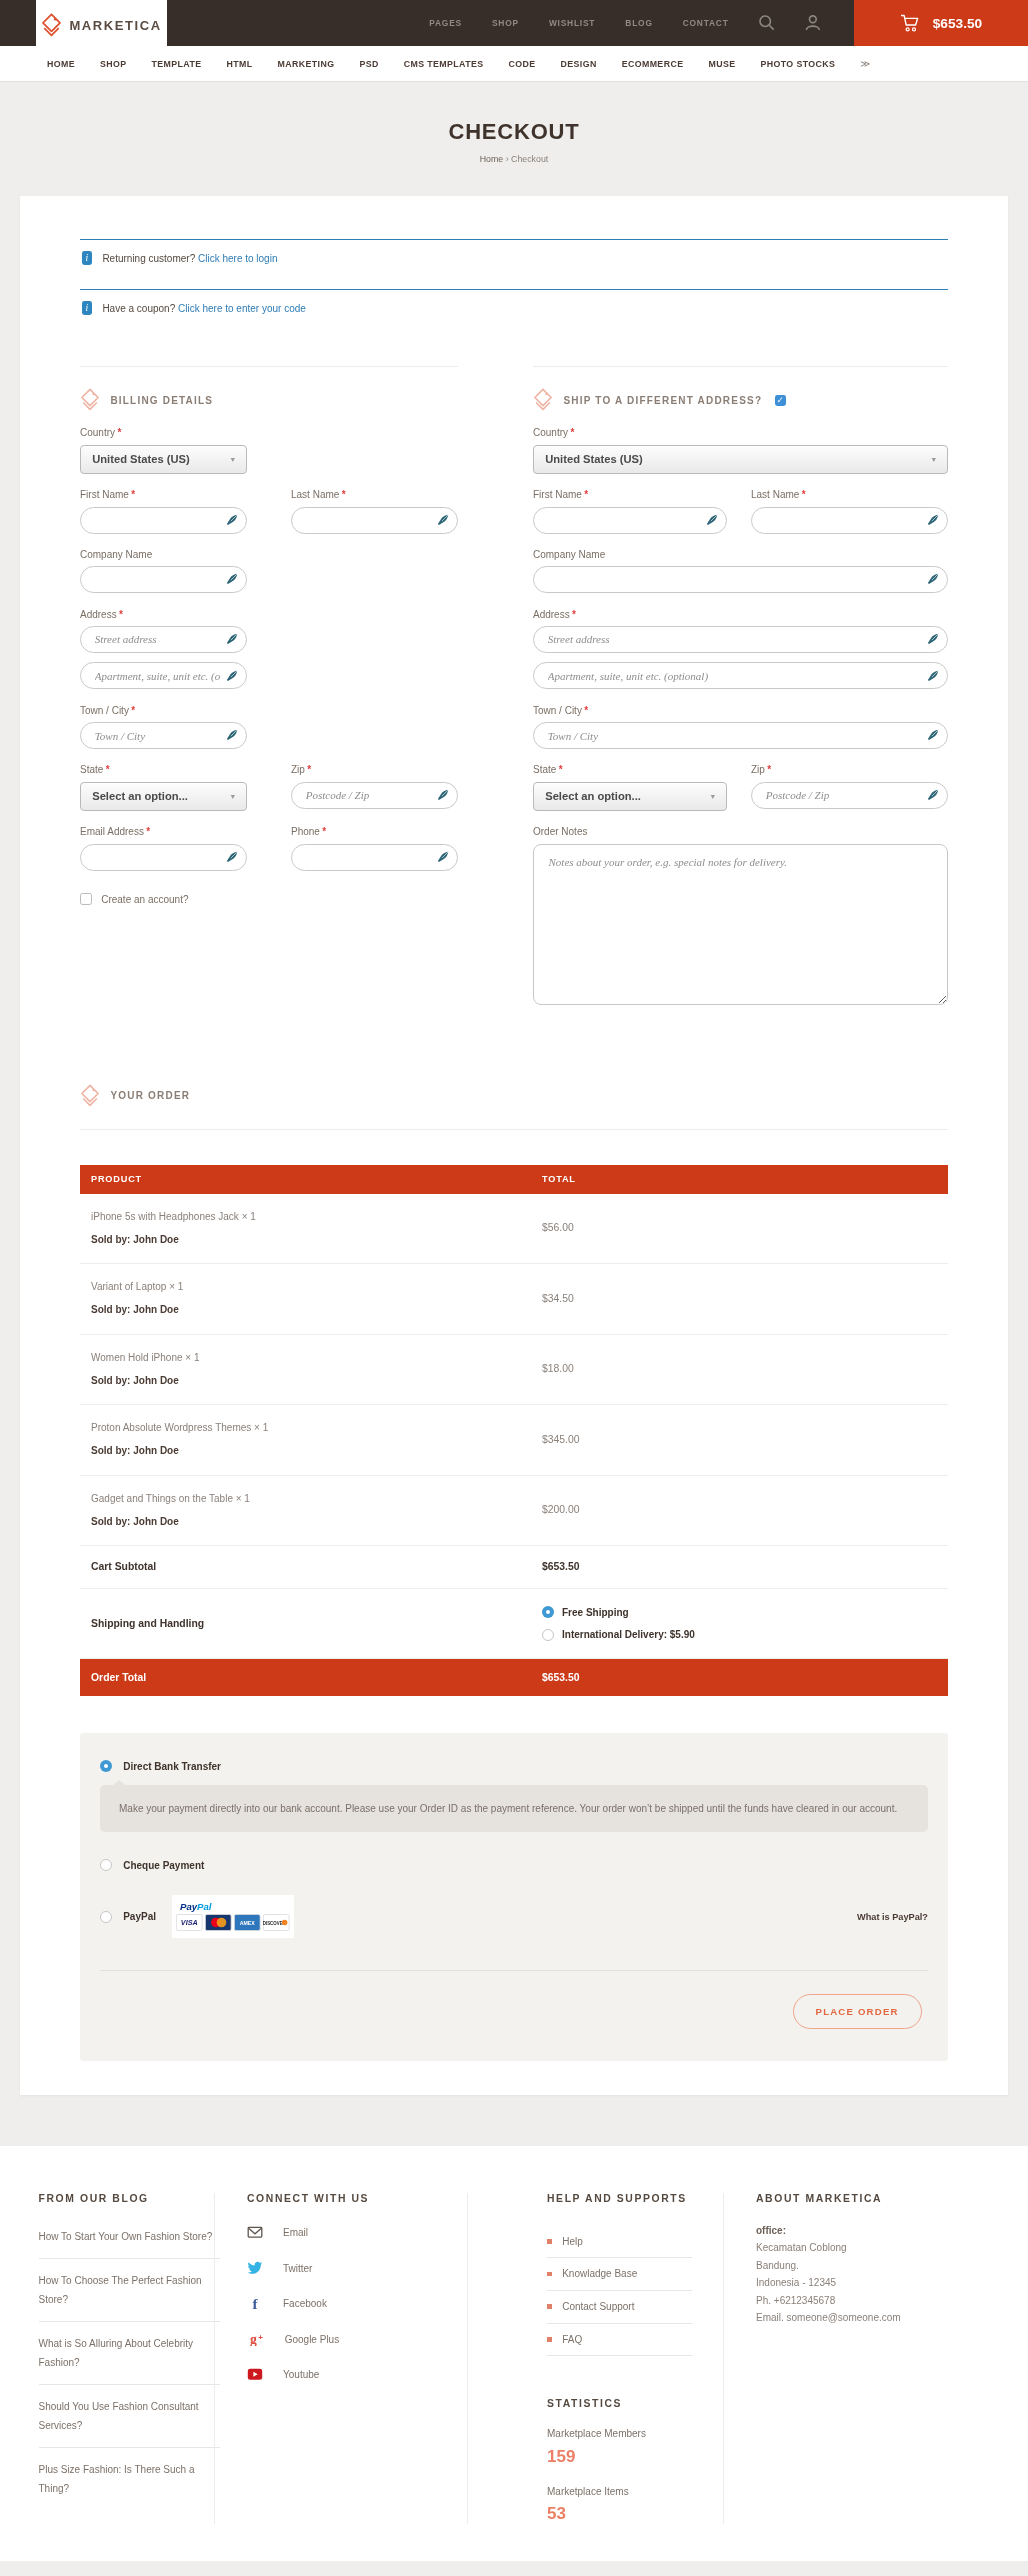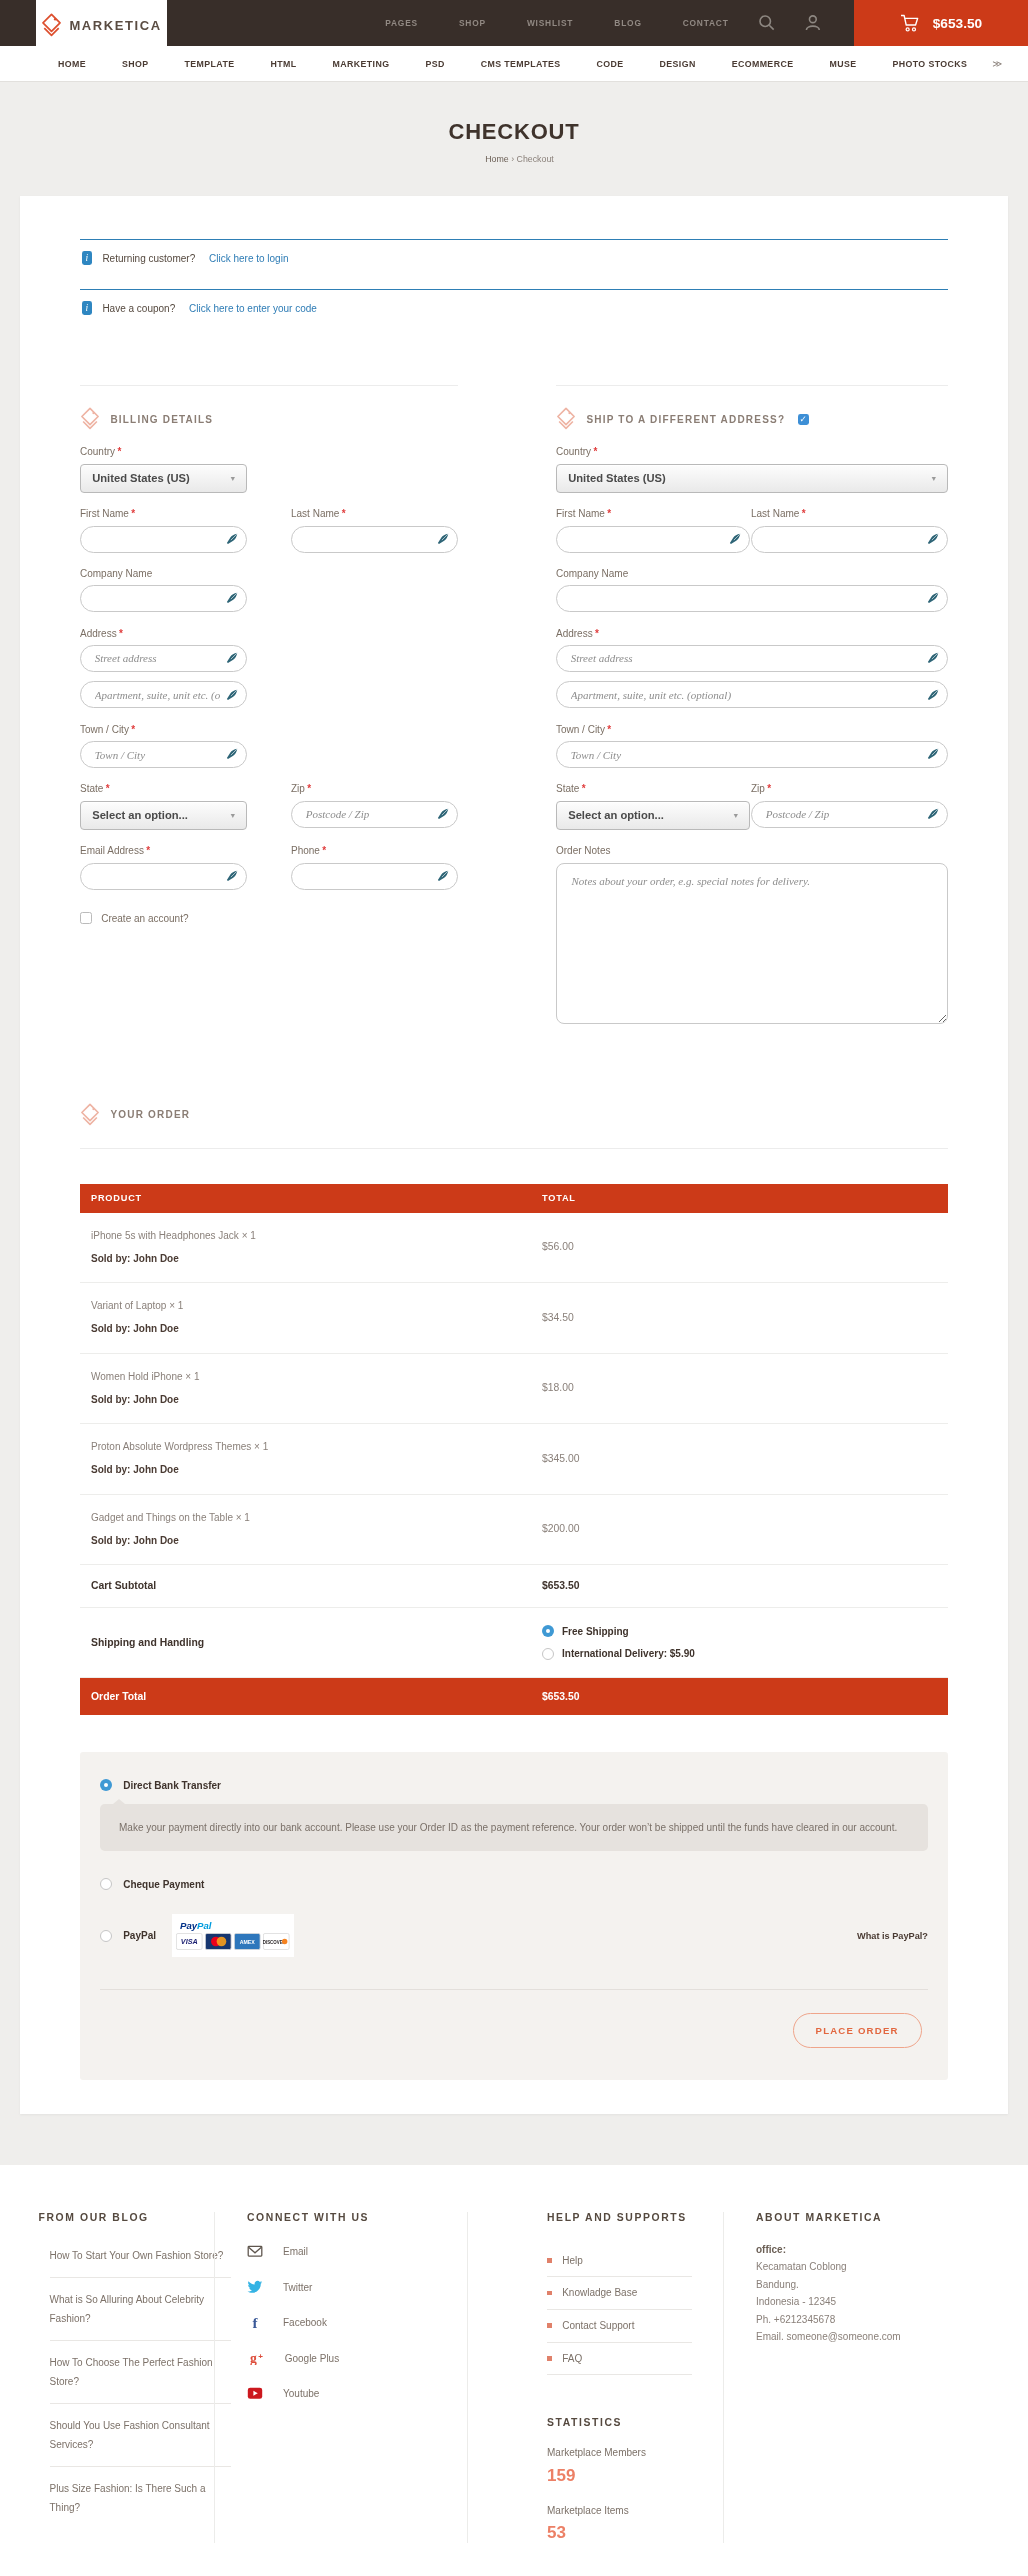--- a/index.html
+++ b/index.html
@@ -1,17 +1,17 @@
 <!DOCTYPE html>
 <html style="font-size:13px"><head>
 <meta charset="utf-8">
 <style>
   html,body{margin:0;padding:0;}
   body{width:1028px;background:#efeeec;font-family:"Liberation Sans",sans-serif;color:#4a3b33;}
-  a{text-decoration:none;margin-left:11px;}
+  a{text-decoration:none;}
 
   
   .header{position:relative;height:46px;background:#382e29;display:flex;align-items:center;padding-right:0;}
   .logo-box{position:absolute;left:36px;top:0;width:131px;height:50px;background:#fff;display:flex;align-items:center;justify-content:center;gap:7.2px;z-index:5;cursor:pointer;}
   .logo-text{font-size:13px;font-weight:bold;letter-spacing:1.6px;color:#5a4c42;}
   .tag-ico{color:#dd4f2e;}
   .top-nav{margin-left:auto;display:flex;gap:30px;align-items:center;}
   .top-nav a{color:#918983;font-size:8.4px;font-weight:bold;letter-spacing:0.8px;}
   .hicon{margin-left:29px;display:flex;align-items:center;cursor:pointer;}
   .cart{margin-left:32px;width:174px;height:46px;background:#cc3a18;color:#fff;display:flex;align-items:center;justify-content:center;gap:12px;font-weight:bold;font-size:13.7px;cursor:pointer;}
@@ -29,21 +29,21 @@
 
   
   .card{width:868px;margin:0 auto;background:#fff;padding:43px 60px 34px;box-shadow:0 0.8px 2.4px rgba(0,0,0,.05);}
 
   .notice{border-top:1.6px solid #2e7fb5;padding:11.2px 1.6px 14.5px;display:flex;align-items:flex-start;gap:10.4px;margin-bottom:9.6px;}
   .i-badge{width:10.4px;height:13.7px;background:#2e86c1;color:#fff;border-radius:2.4px;font-family:"Liberation Serif",serif;font-style:italic;font-size:9.6px;display:flex;align-items:center;justify-content:center;flex:0 0 10.4px;}
   .notice-text{font-size:10px;color:#55493f;padding-top:1.6px;}
   .notice-text a{color:#2e7cb5;}
 
   
-  .cols{display:flex;gap:98px;margin-top:56px;}
+  .cols{display:flex;gap:75px;margin-top:37px;}
   .col{border-top:0.8px solid #ececec;padding-top:21px;}
   .col-l{flex:0 0 378px;width:378px;}
   .col-r{flex:1;}
   .sec-head{display:flex;align-items:center;gap:10.4px;}
   .sec-ico{color:#eeb3a3;}
   .sec-title{font-size:10px;font-weight:bold;letter-spacing:1.2px;color:#8a7d74;}
   .chk-on{width:11.2px;height:11.2px;background:#3d8fd6;border-radius:2.4px;position:relative;cursor:pointer;margin-left:2.4px;}
   .chk-on::after{content:"✓";position:absolute;left:1.6px;top:0px;color:#fff;font-size:8.8px;}
   .fld{margin-top:15.3px;}
   .lbl{font-size:10px;color:#7a6e63;margin-bottom:6.4px;display:block;}
@@ -520,22 +520,22 @@
     <button class="place-order">PLACE ORDER</button>
   </div>
 </div>
 
 <div class="footer">
   <div class="footer-inner">
 
     <div class="fcol fcol1">
       <h4 class="fhead">FROM OUR BLOG</h4>
       <a href="#" class="blog-item">How To Start Your Own Fashion Store?</a>
+      <a href="#" class="blog-item">How To Choose The Perfect Fashion Store?</a>
       <a href="#" class="blog-item">What is So Alluring About Celebrity Fashion?</a>
-      <a href="#" class="blog-item">How To Choose The Perfect Fashion Store?</a>
       <a href="#" class="blog-item">Should You Use Fashion Consultant Services?</a>
       <a href="#" class="blog-item">Plus Size Fashion: Is There Such a Thing?</a>
     </div>
 
     <div class="fcol fcol2">
       <h4 class="fhead">CONNECT WITH US</h4>
       <div class="social-row">
         <svg width="16" height="14.5" viewBox="0 0 20 18">
             <rect x="1.5" y="3" width="17" height="12" rx="1" fill="none" stroke="#5f564e" stroke-width="1.6"></rect>
             <path d="M2 4 L10 11 L18 4" fill="none" stroke="#5f564e" stroke-width="1.6"></path>

